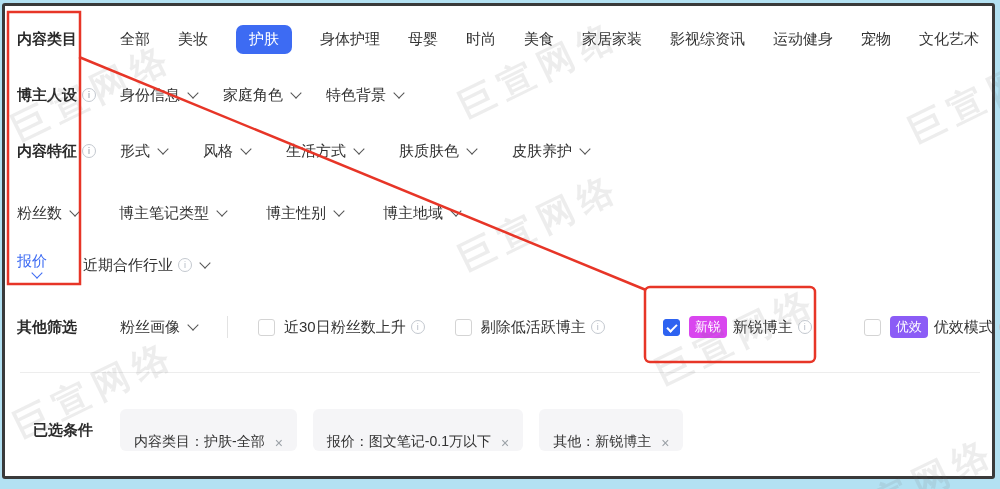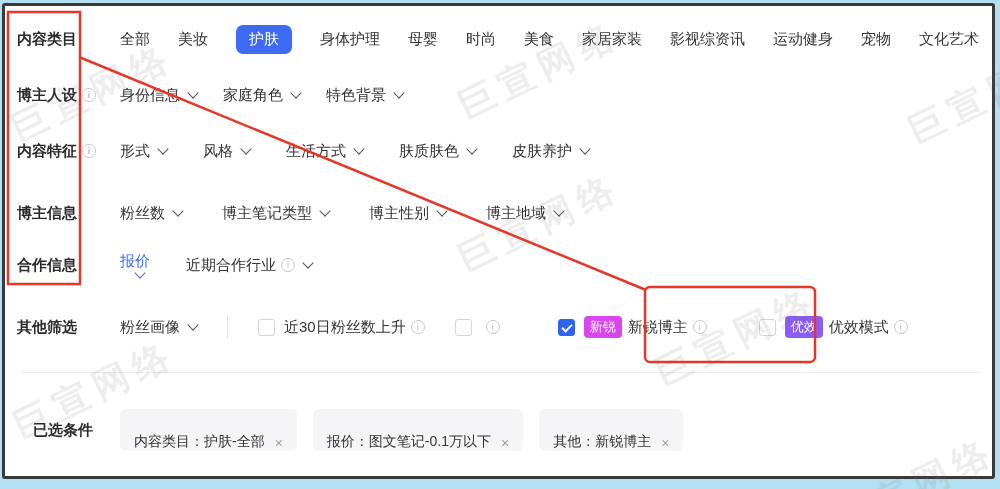--- a/index.html
+++ b/index.html
@@ -120,23 +120,20 @@
           <i class="chev"></i>
         </span>
         <span class="dd">
           <span>皮肤养护</span>
           <i class="chev"></i>
         </span>
       </div>
     </div>
 
     <div class="row mb22">
-      <div class="row-label">
-        <span>博主信息</span>
-      </div>
       <div class="row-content g40">
         <span class="dd">
           <span>粉丝数</span>
           <i class="chev"></i>
         </span>
         <span class="dd">
           <span>博主笔记类型</span>
           <i class="chev"></i>
         </span>
         <span class="dd">
@@ -144,23 +141,20 @@
           <i class="chev"></i>
         </span>
         <span class="dd">
           <span>博主地域</span>
           <i class="chev"></i>
         </span>
       </div>
     </div>
 
     <div class="row mb32">
-      <div class="row-label">
-        <span>合作信息</span>
-      </div>
       <div class="row-content g36">
         <span class="dd blue-text">
           <span>报价</span>
           <i class="chev blue"></i>
         </span>
         <span class="dd">
           <span>近期合作行业</span>
           <span class="info">i</span>
           <i class="chev"></i>
         </span>
@@ -177,20 +171,21 @@
           <i class="chev"></i>
         </span>
         <span class="vdiv"></span>
         <span class="cbgroup">
           <span class="checkbox"></span>
           <span>近30日粉丝数上升</span>
           <span class="info">i</span>
         </span>
         <span class="cbgroup">
           <span class="checkbox"></span>
+          <span>剔除低活跃博主</span>
           <span class="info">i</span>
         </span>
         <span class="cbgroup cb3">
           <span class="checkbox checked"></span>
           <span class="badge orange">新锐</span>
           <span>新锐博主</span>
           <span class="info">i</span>
         </span>
         <span class="cbgroup cb4">
           <span class="checkbox"></span>

